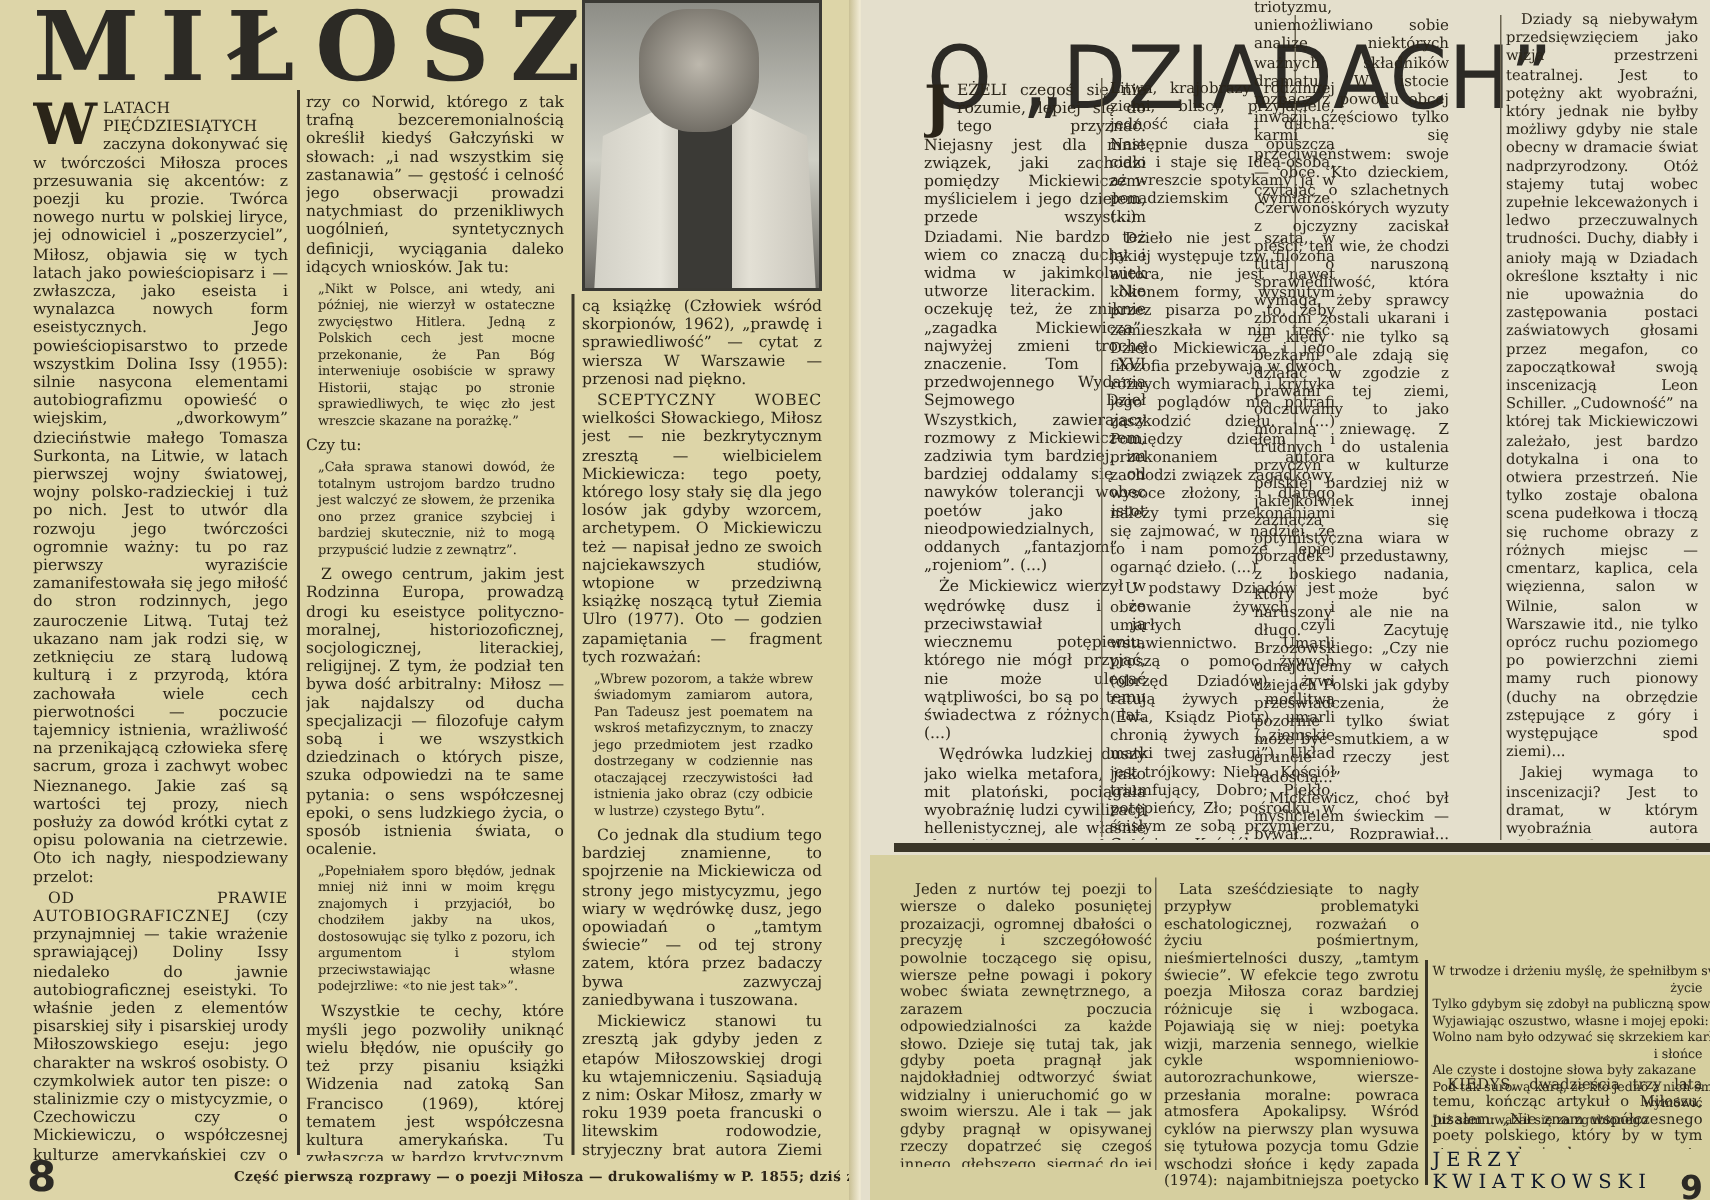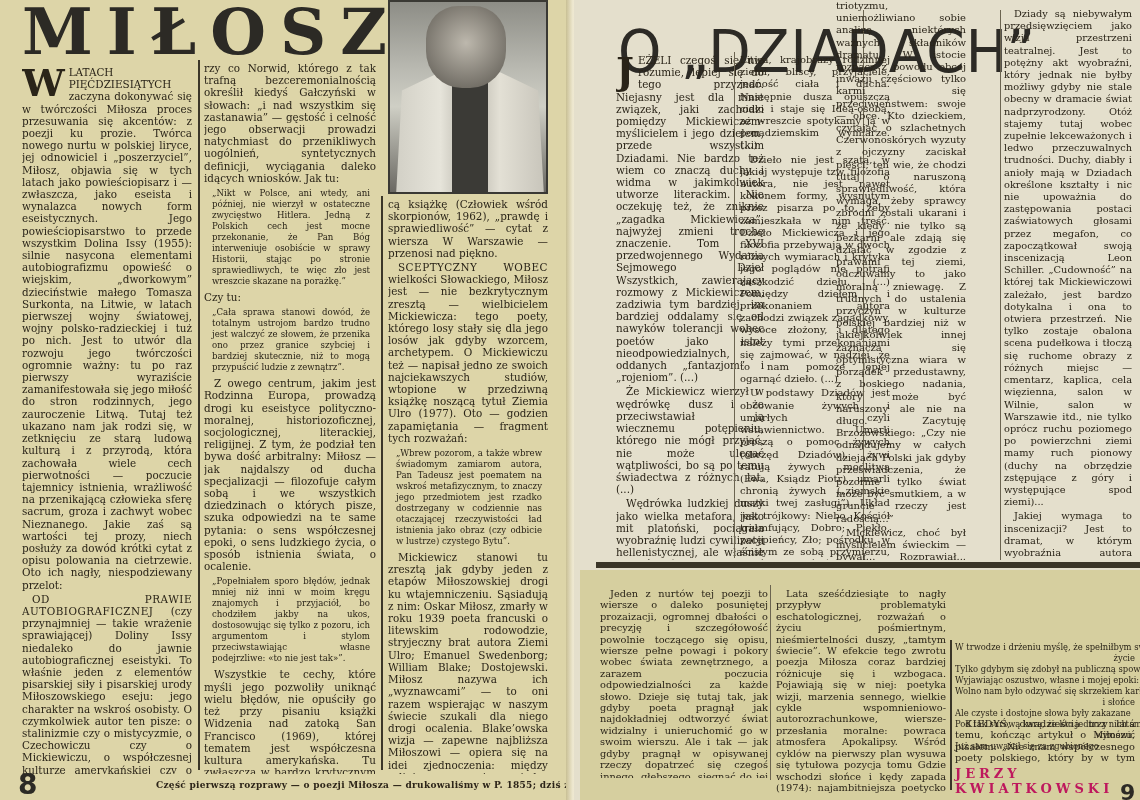--- a/index.html
+++ b/index.html
@@ -20,21 +20,21 @@
   .col .quote { font-size:8.6px; line-height:11px; margin:4px 6px 4px 8px; text-indent:0; }
   .col .lead { text-indent:0; }
   .dropcap { float:left; font-size:38px; line-height:30px; font-weight:bold; margin:2px 4px 0 0; }
   .smallcaps { letter-spacing:0.5px; }
   .rule-v { position:absolute; width:2px; background:#3b3628; }
   .rule-h { position:absolute; height:6px; background:#3b3628; }
 
   .title-right { position:absolute; left:618px; top:18px; font-family:"DejaVu Sans", sans-serif; font-size:58px; letter-spacing:1px; color:#2c2a25; transform:scaleX(0.95); transform-origin:left; }
   .page-num { position:absolute; font-family:"DejaVu Sans", sans-serif; font-size:28px; font-weight:bold; color:#2c2a25; }
   .footer-note { position:absolute; left:156px; top:780px; font-size:9px; font-weight:bold; letter-spacing:0.3px; color:#2c2418; }
-  .byline { position:absolute; left:955px; top:766px; font-size:13px; font-weight:bold; letter-spacing:4px; color:#be185d; }
+  .byline { position:absolute; left:955px; top:766px; font-size:13px; font-weight:normal; letter-spacing:4px; color:#0f172a; }
   .poem { position:absolute; left:955px; top:642px; width:180px; font-size:8.4px; line-height:11px; }
   .poem div { white-space:nowrap; }
   .poem .right { text-align:right; }
   .bottom-strip { position:absolute; left:580px; top:570px; width:560px; height:230px; background:#d6cf9f; }
 </style>
 </head>
 <body>
 
 <div class="spread">
 
@@ -65,20 +65,21 @@
       <p>Wszystkie te cechy, które myśli jego pozwoliły uniknąć wielu błędów, nie opuściły go też przy pisaniu książki Widzenia nad zatoką San Francisco (1969), której tematem jest współczesna kultura amerykańska. Tu zwłaszcza w bardzo krytycznym ujęciu daje o sobie znać jego stosunek do cywilizacji technicznej, spożywczej i konsumpcyjnej... „Wszystko to” — pisze — „mogłoby się zdarzyć w jakimkolwiek kraju, jeśli...”</p>
 
     </div>
 
     <div class="rule-v" style="left:381px; top:196px; height:574px;"></div>
 
     <div class="col" style="left:388px; top:198px; width:160px; height:576px;">
       <p class="lead">cą książkę (Człowiek wśród skorpionów, 1962), „prawdę i sprawiedliwość” — cytat z wiersza W Warszawie — przenosi nad piękno.</p>
       <p><span class="smallcaps">SCEPTYCZNY WOBEC</span> <span>wielkości Słowackiego, Miłosz jest — nie bezkrytycznym zresztą — wielbicielem Mickiewicza: tego poety, którego losy stały się dla jego losów jak gdyby wzorcem, archetypem. O Mickiewiczu też — napisał jedno ze swoich najciekawszych studiów, wtopione w przedziwną książkę noszącą tytuł Ziemia Ulro (1977). Oto — godzien zapamiętania — fragment tych rozważań:</span></p>
       <p class="quote">„Wbrew pozorom, a także wbrew świadomym zamiarom autora, Pan Tadeusz jest poematem na wskroś metafizycznym, to znaczy jego przedmiotem jest rzadko dostrzegany w codziennie nas otaczającej rzeczywistości ład istnienia jako obraz (czy odbicie w lustrze) czystego Bytu”.</p>
+      <p>Co jednak dla studium tego bardziej znamienne, to spojrzenie na Mickiewicza od strony jego mistycyzmu, jego wiary w wędrówkę dusz, jego opowiadań o „tamtym świecie” — od tej strony zatem, która przez badaczy bywa zazwyczaj zaniedbywana i tuszowana.</p>
       <p>Mickiewicz stanowi tu zresztą jak gdyby jeden z etapów Miłoszowskiej drogi ku wtajemniczeniu. Sąsiadują z nim: Oskar Miłosz, zmarły w roku 1939 poeta francuski o litewskim rodowodzie, stryjeczny brat autora Ziemi Ulro; Emanuel Swedenborg; William Blake; Dostojewski. Miłosz nazywa ich „wyznawcami” — to oni razem wspierając w naszym świecie szukali dla niego drogi ocalenia. Blake’owska wizja — zapewne najbliższa Miłoszowi — opiera się na idei zjednoczenia: między religią a poezją, między sztuką a proroctwem. Od niego też wywodzi się tytuł książki: Ziemia Ulro to stan upadku, „kraina duchowych cierpień, jakie znosi i musi znosić człowiek okaleczony” (a takim właśnie jest człowiek naszej epoki), kłamliwa parodia współistniejącego z nią „świata prawdziwego”. Jedynie wyobraźnia (a więc i poezja) zdolna jest do owego świata otworzyć dostęp.</p>
 
     </div>
 
     <div class="page-num" style="left:18px; top:768px;">8</div>
   </div>
 
   <div class="footer-note">Część pierwszą rozprawy — o poezji Miłosza — drukowaliśmy w P. 1855; dziś zakończenie — o jego prozie.</div>
 
   <div class="gutter"></div>

